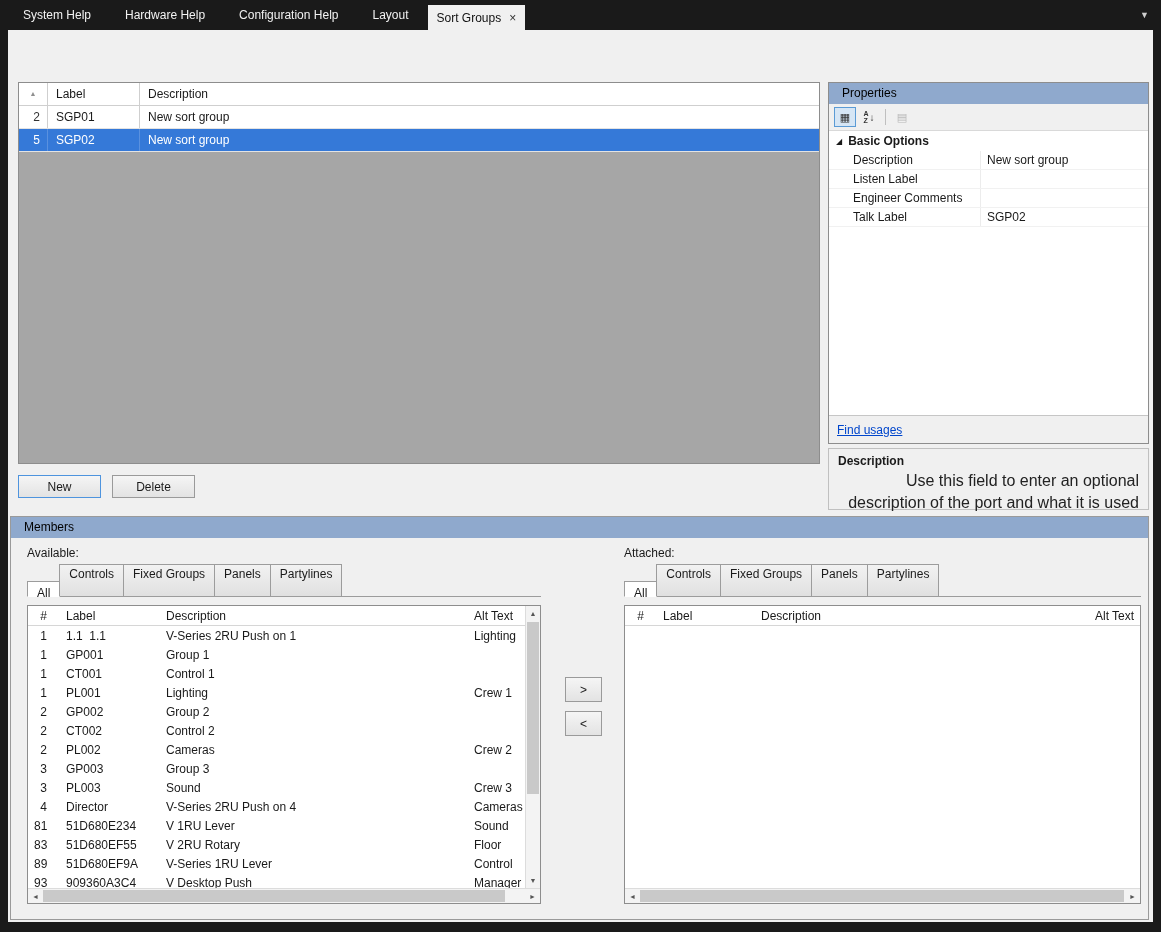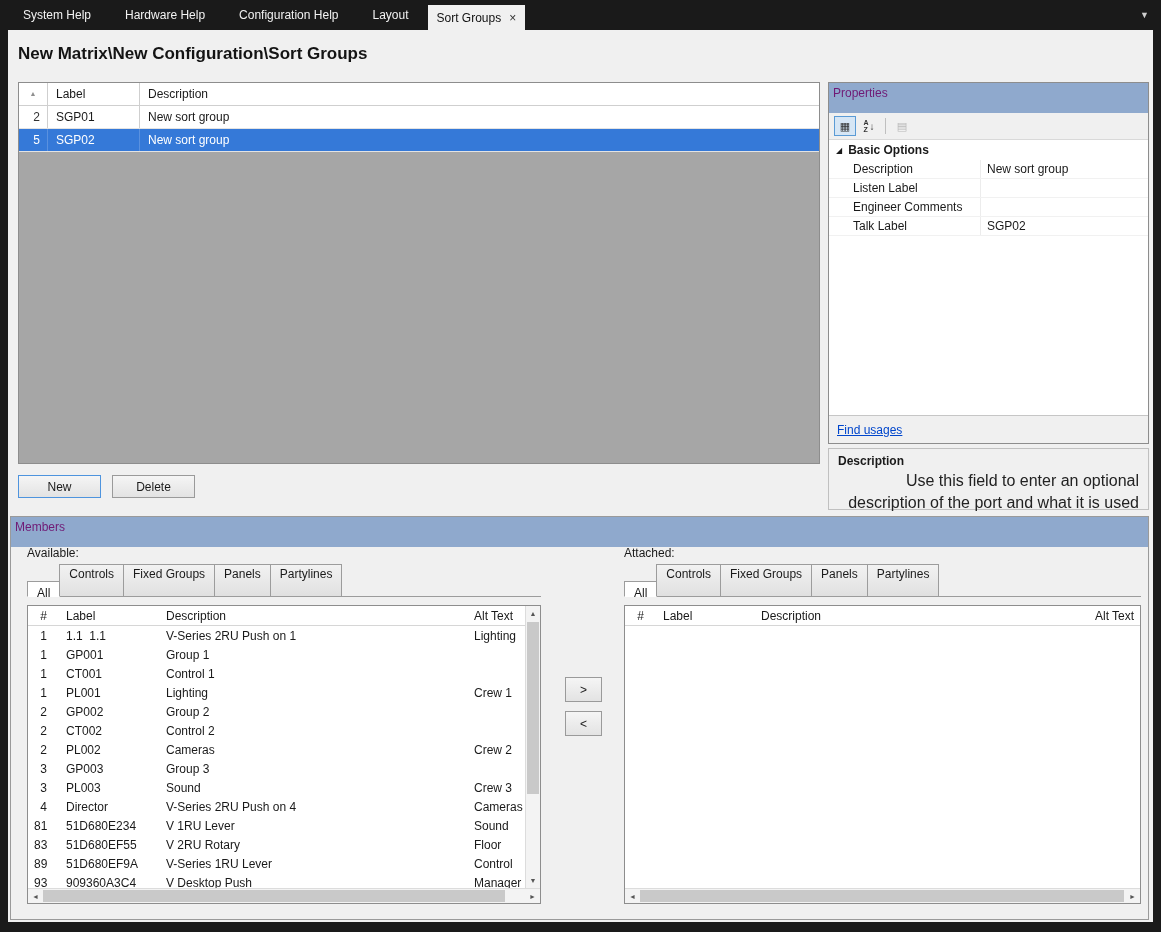--- a/index.html
+++ b/index.html
@@ -36,21 +36,21 @@
   .sg-row.selected { background:#3579d8; color:#fff; }
   .sg-row.selected .sg-num { color:#fff; border-right-color:#5a91df; }
   .sg-row.selected .sg-col-label { border-right-color:#5a91df; }
 
   
   .btn { position:absolute; height:23px; background:linear-gradient(#f5f5f5,#e3e3e3); border:1px solid #9a9a9a; font-family:inherit; font-size:12px; color:#1a1a1a; }
   .btn-new { left:10px; top:445px; width:83px; border:1px solid #4e94de; }
   .btn-delete { left:104px; top:445px; width:83px; }
 
   
-  .panel-header { height:30px; background:#8fa9cd; line-height:21px; padding-left:4px; color:#701a75; }
+  .panel-header { height:21px; background:#8fa9cd; line-height:21px; padding-left:13px; color:#000000; }
   .props-panel { position:absolute; left:820px; top:52px; width:321px; height:362px; border:1px solid #8d8d8d; background:#f0f0f0; display:flex; flex-direction:column; }
   .props-toolbar { height:26px; display:flex; align-items:center; padding-left:5px; gap:2px; }
   .tool-btn { width:22px; height:20px; display:flex; align-items:center; justify-content:center; border:1px solid transparent; color:#333; }
   .tool-btn.selected { border-color:#5b9bd5; background:#d6e6f5; }
   .tool-btn.disabled { color:#b8b8b8; }
   .tb-icon { font-size:11px; }
   .az { display:flex; flex-direction:column; font-size:7px; line-height:7px; font-weight:700; }
   .az-arrow { font-size:10px; margin-left:1px; }
   .tool-sep { width:1px; height:16px; background:#bfbfbf; margin:0 3px; }
   .props-grid { flex:1; background:#fff; border-top:1px solid #d9d9d9; overflow:hidden; }
@@ -131,21 +131,20 @@
       </div>
     <div class="active-tab">
       <span>Sort Groups</span>
       <span class="tab-close">×</span>
     </div>
     <div class="menu-overflow">▼</div>
   </div>
 
   <div class="content">
 
-    <div class="page-title">New Matrix\New Configuration\Sort Groups</div>
 
     <div class="sg-grid">
       <div class="sg-head">
         <div class="sg-cell sg-corner">
           <span class="corner-tri">▲</span>
         </div>
         <div class="sg-cell sg-col-label">Label</div>
         <div class="sg-cell sg-col-desc">Description</div>
       </div>
       <div class="sg-body">

